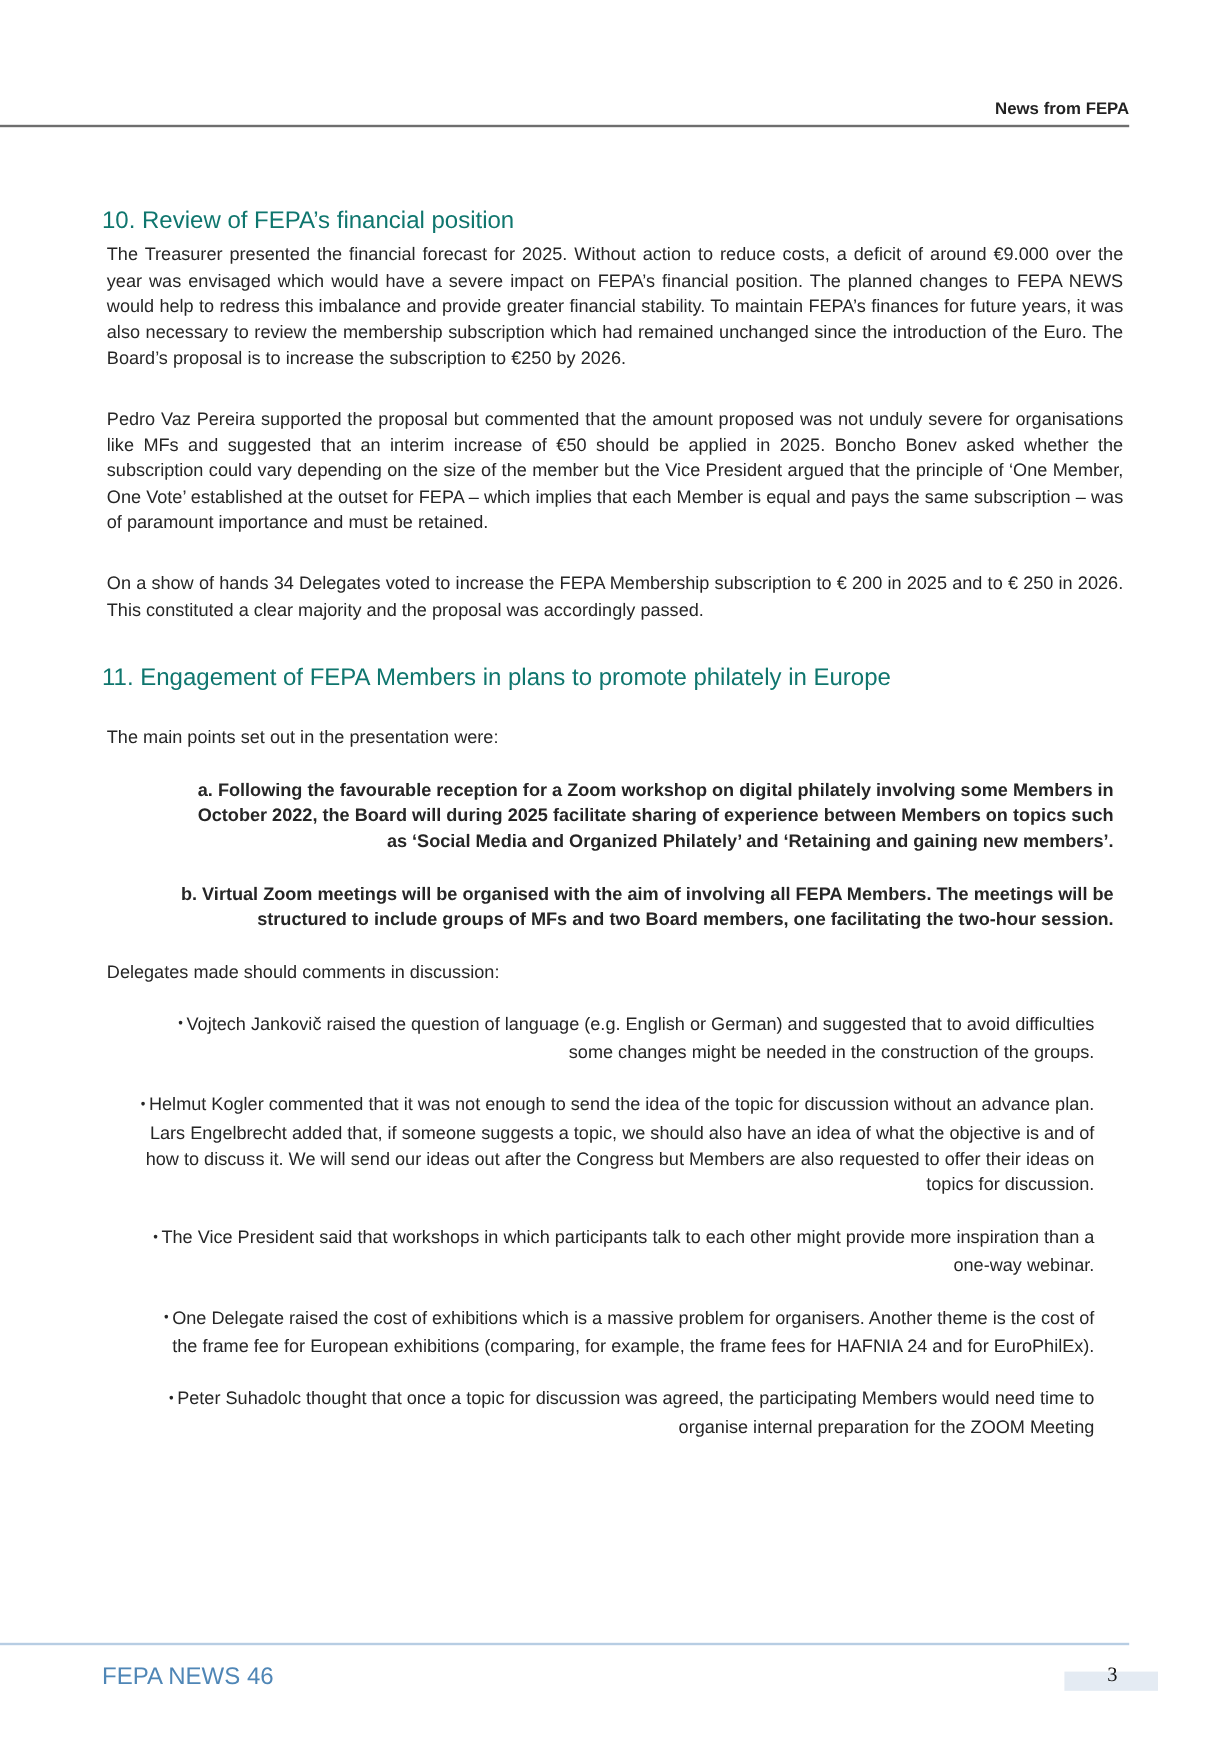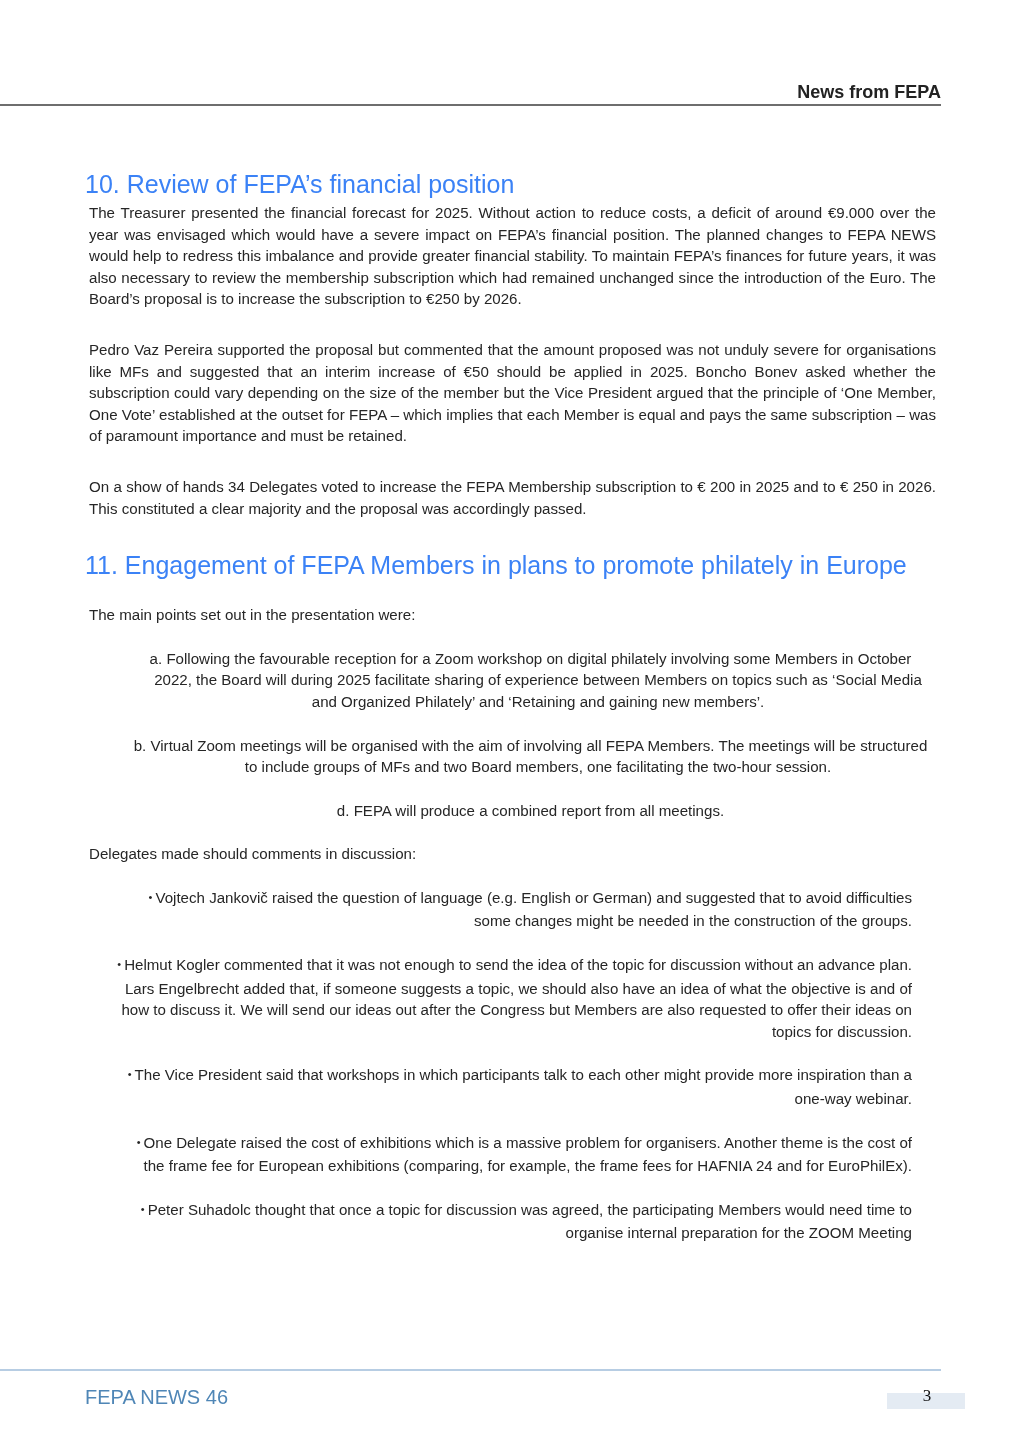--- a/index.html
+++ b/index.html
@@ -2,41 +2,41 @@
 <html><head>
   <meta charset="utf-8">
   <style>
     html, body { margin: 0; padding: 0; background: #ffffff; }
     body {
       width: 1024px; height: 1448px; position: relative; overflow: hidden;
       font-family: "Liberation Sans", sans-serif; color: #1e1e1e;
     }
     .running-head {
       position: absolute; right: 83px; top: 82px;
-      font-size: 18px; font-weight: bold; color: #222;
+      font-size: 14px; font-weight: bold; color: #222;
       font-family: "Liberation Sans", sans-serif;
     }
     .head-rule {
       position: absolute; left: 0; top: 104px; width: 941px; height: 2px; background: #6e6e6e;
     }
     .content {
       position: absolute; left: 85px; top: 170px; width: 855px;
       font-size: 15.1px; line-height: 21.6px; color: #262626;
       font-family: "Liberation Sans", sans-serif;
     }
     .content p { margin: 4px; text-align: justify; }
     h2 {
       font-family: "Liberation Sans", sans-serif; font-weight: normal;
-      font-size: 25px; line-height: 28px; margin: 0; color: #3b82f6;
+      font-size: 20px; line-height: 28px; margin: 0; color: #0f766e;
     }
     .gap { height: 21px; }
     .gap-lg { height: 28px; }
     .intro { margin-left: 4px !important; }
     ol.points { list-style: none; padding: 0; margin: 22px 0 0 48px; width: 795px; }
-    ol.points li { margin: 0 0 22px 0; padding-left: 15px; text-indent: -15px; text-align: center; }
+    ol.points li { margin: 0 0 22px 0; padding-left: 15px; text-indent: -15px; text-align: right; font-weight: bold; }
     ul.comments { list-style: none; padding: 0; margin: 22px 0 0 27px; width: 800px; }
     ul.comments li { margin: 0 0 22px 0; padding-left: 9px; text-indent: -9px; text-align: right; }
     .bullet { font-size: 11px; position: relative; top: -2px; margin-right: 3px; }
     .foot-rule {
       position: absolute; left: 0; top: 1369px; width: 941px; height: 2px; background: #b7cde3;
     }
     .foot-title {
       position: absolute; left: 85px; top: 1386px;
       font-size: 20px; color: #4f86b6; font-weight: normal;
       font-family: "Liberation Sans", sans-serif;
@@ -69,21 +69,20 @@
   <div class="gap-lg"></div>
 
   <section>
     <h2>11.  Engagement of FEPA Members in plans to promote philately in Europe</h2>
     <div class="gap"></div>
     <p class="intro">The main points set out in the presentation were:</p>
 
     <ol class="points">
       <li>a. Following the favourable reception for a Zoom workshop on digital philately involving some Members in October 2022, the Board will during 2025 facilitate sharing of experience between Members on topics such as ‘Social Media and Organized Philately’ and ‘Retaining and gaining new members’.</li>
       <li>b. Virtual Zoom meetings will be organised with the aim of involving all FEPA Members. The meetings will be structured to include groups of MFs and two Board members, one facilitating the two-hour session.</li>
-      <li>d. FEPA will produce a combined report from all meetings.</li>
     </ol>
 
     <p>Delegates made should comments in discussion:</p>
 
     <ul class="comments">
       <li><span class="bullet">•</span><span>Vojtech Jankovič raised the question of language (e.g. English or German) and suggested that to avoid difficulties some changes might be needed in the construction of the groups.</span></li>
       <li><span class="bullet">•</span><span>Helmut Kogler commented that it was not enough to send the idea of the topic for discussion without an advance plan. Lars Engelbrecht added that, if someone suggests a topic, we should also have an idea of what the objective is and of how to discuss it. We will send our ideas out after the Congress but Members are also requested to offer their ideas on topics for discussion.</span></li>
       <li><span class="bullet">•</span><span>The Vice President said that workshops in which participants talk to each other might provide more inspiration than a one-way webinar.</span></li>
       <li><span class="bullet">•</span><span>One Delegate raised the cost of exhibitions which is a massive problem for organisers. Another theme is the cost of the frame fee for European exhibitions (comparing, for example, the frame fees for HAFNIA 24 and for EuroPhilEx).</span></li>
       <li><span class="bullet">•</span><span>Peter Suhadolc thought that once a topic for discussion was agreed, the participating Members would need time to organise internal preparation for the ZOOM Meeting</span></li>

